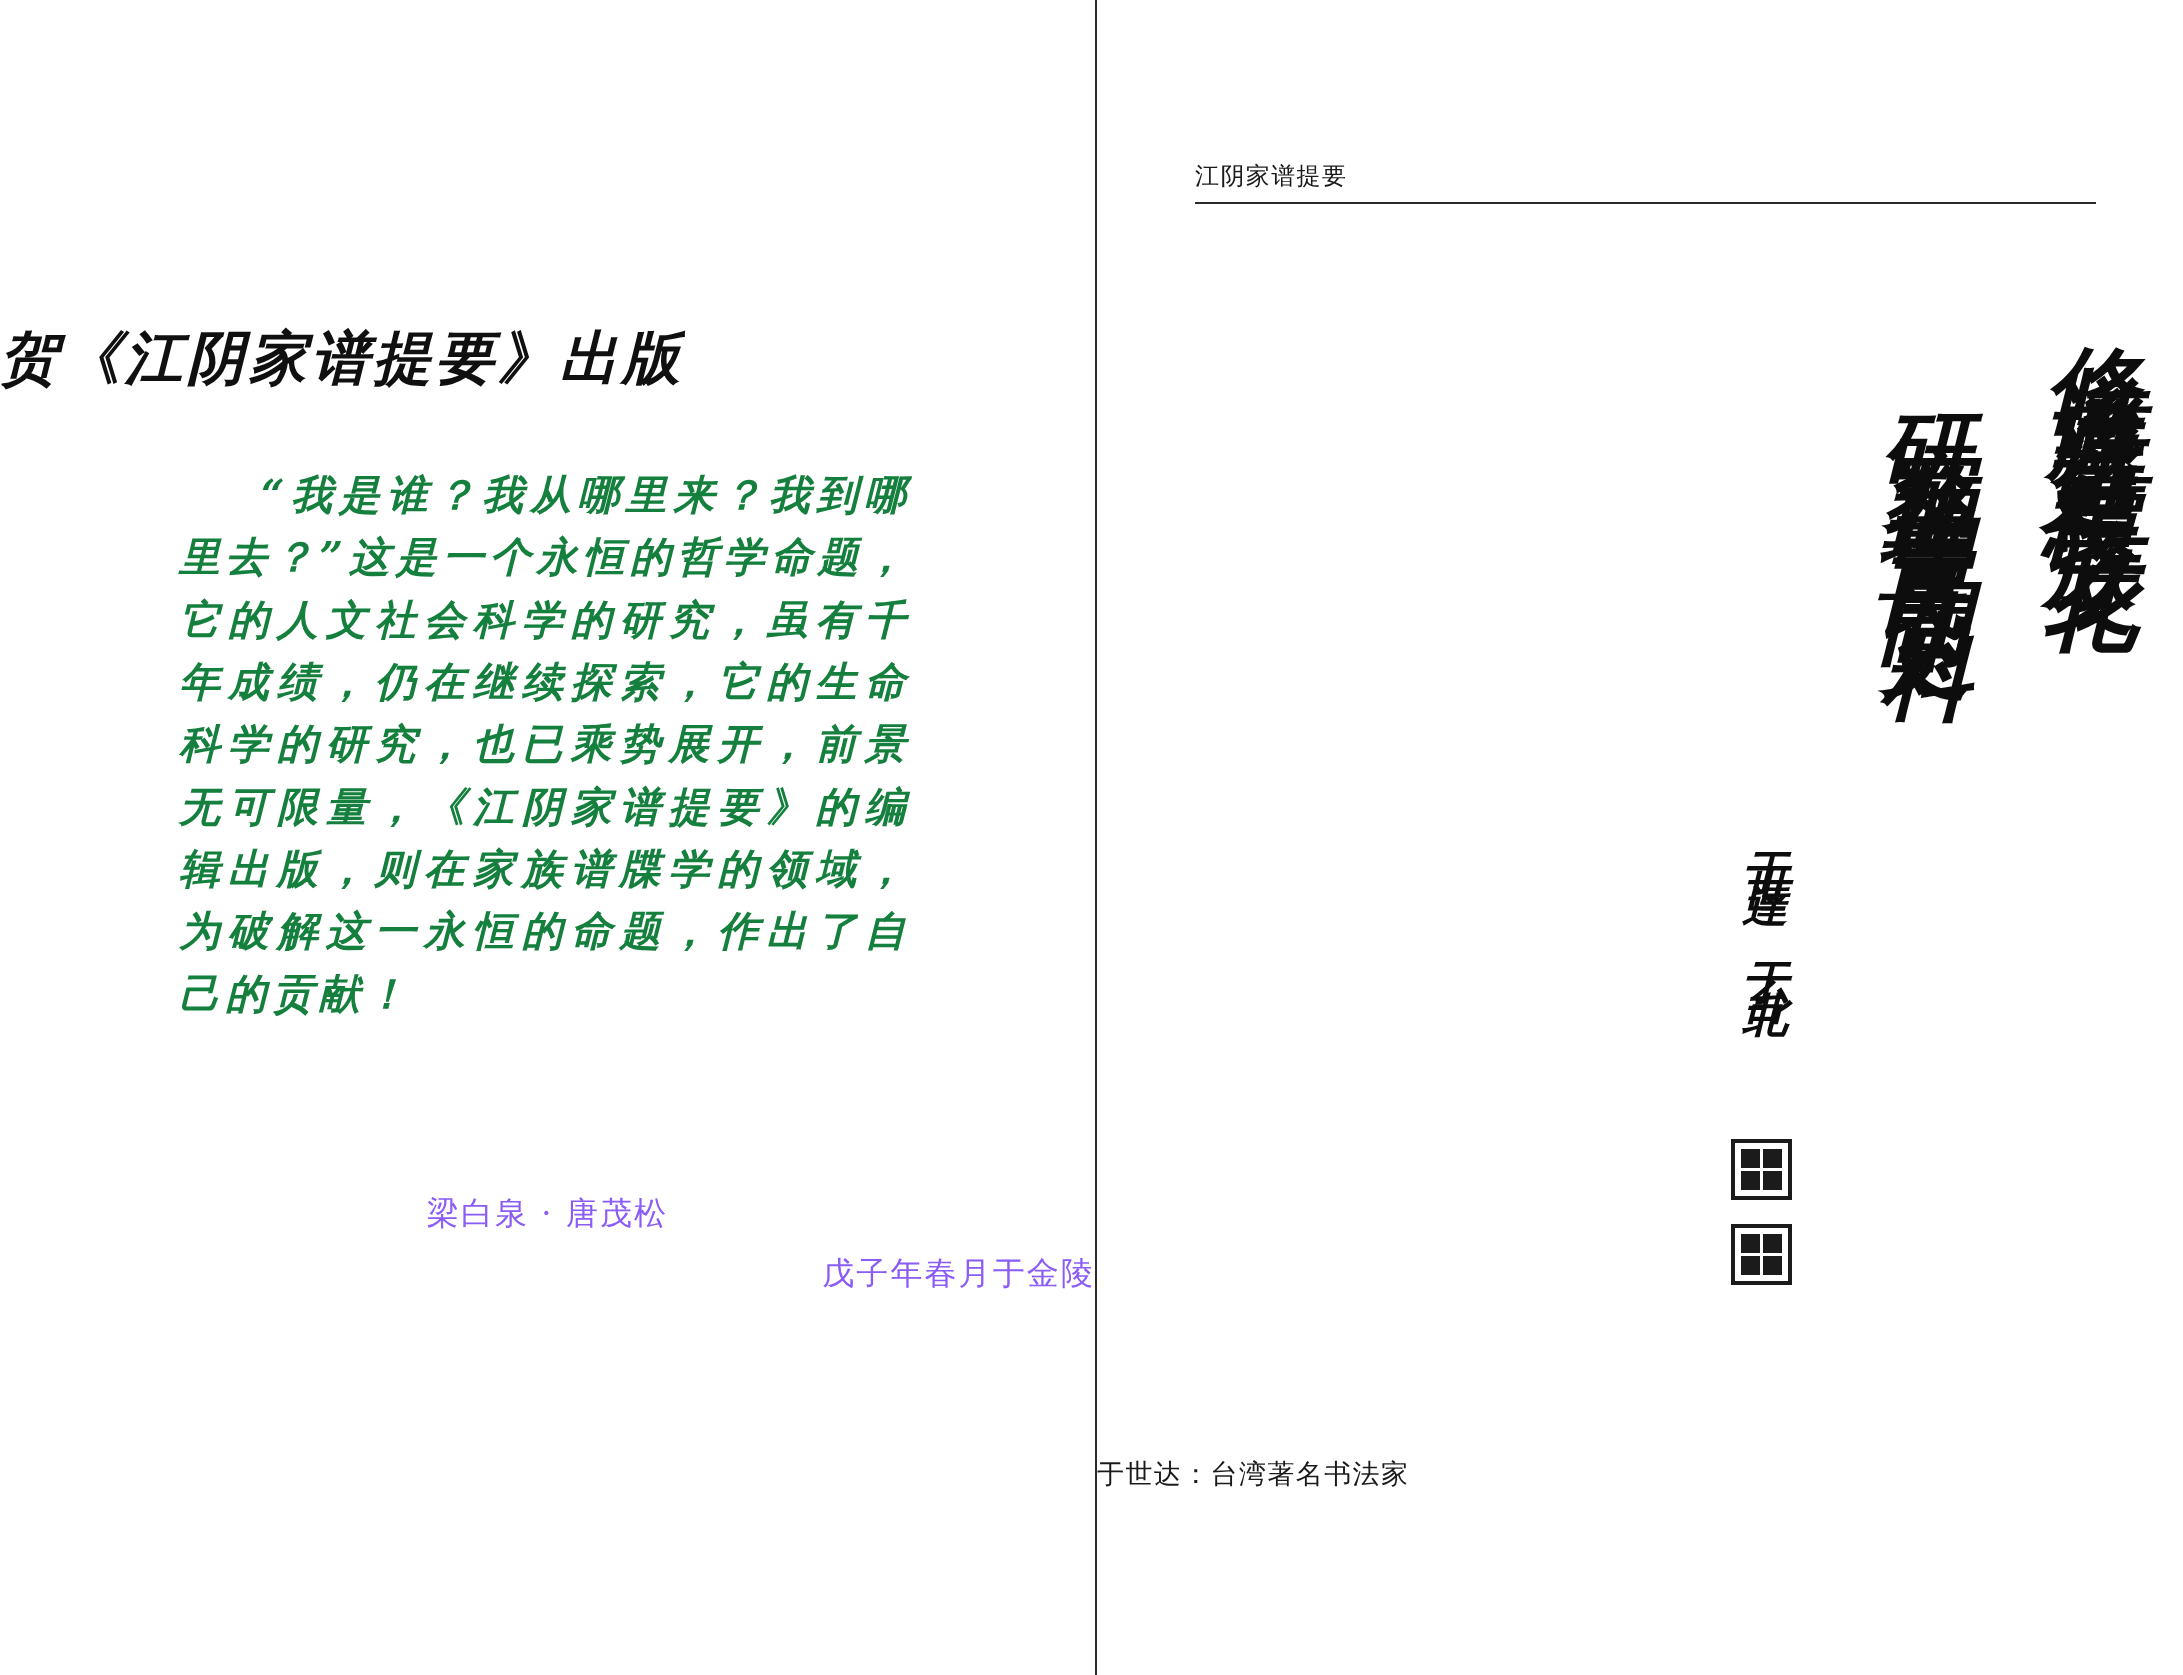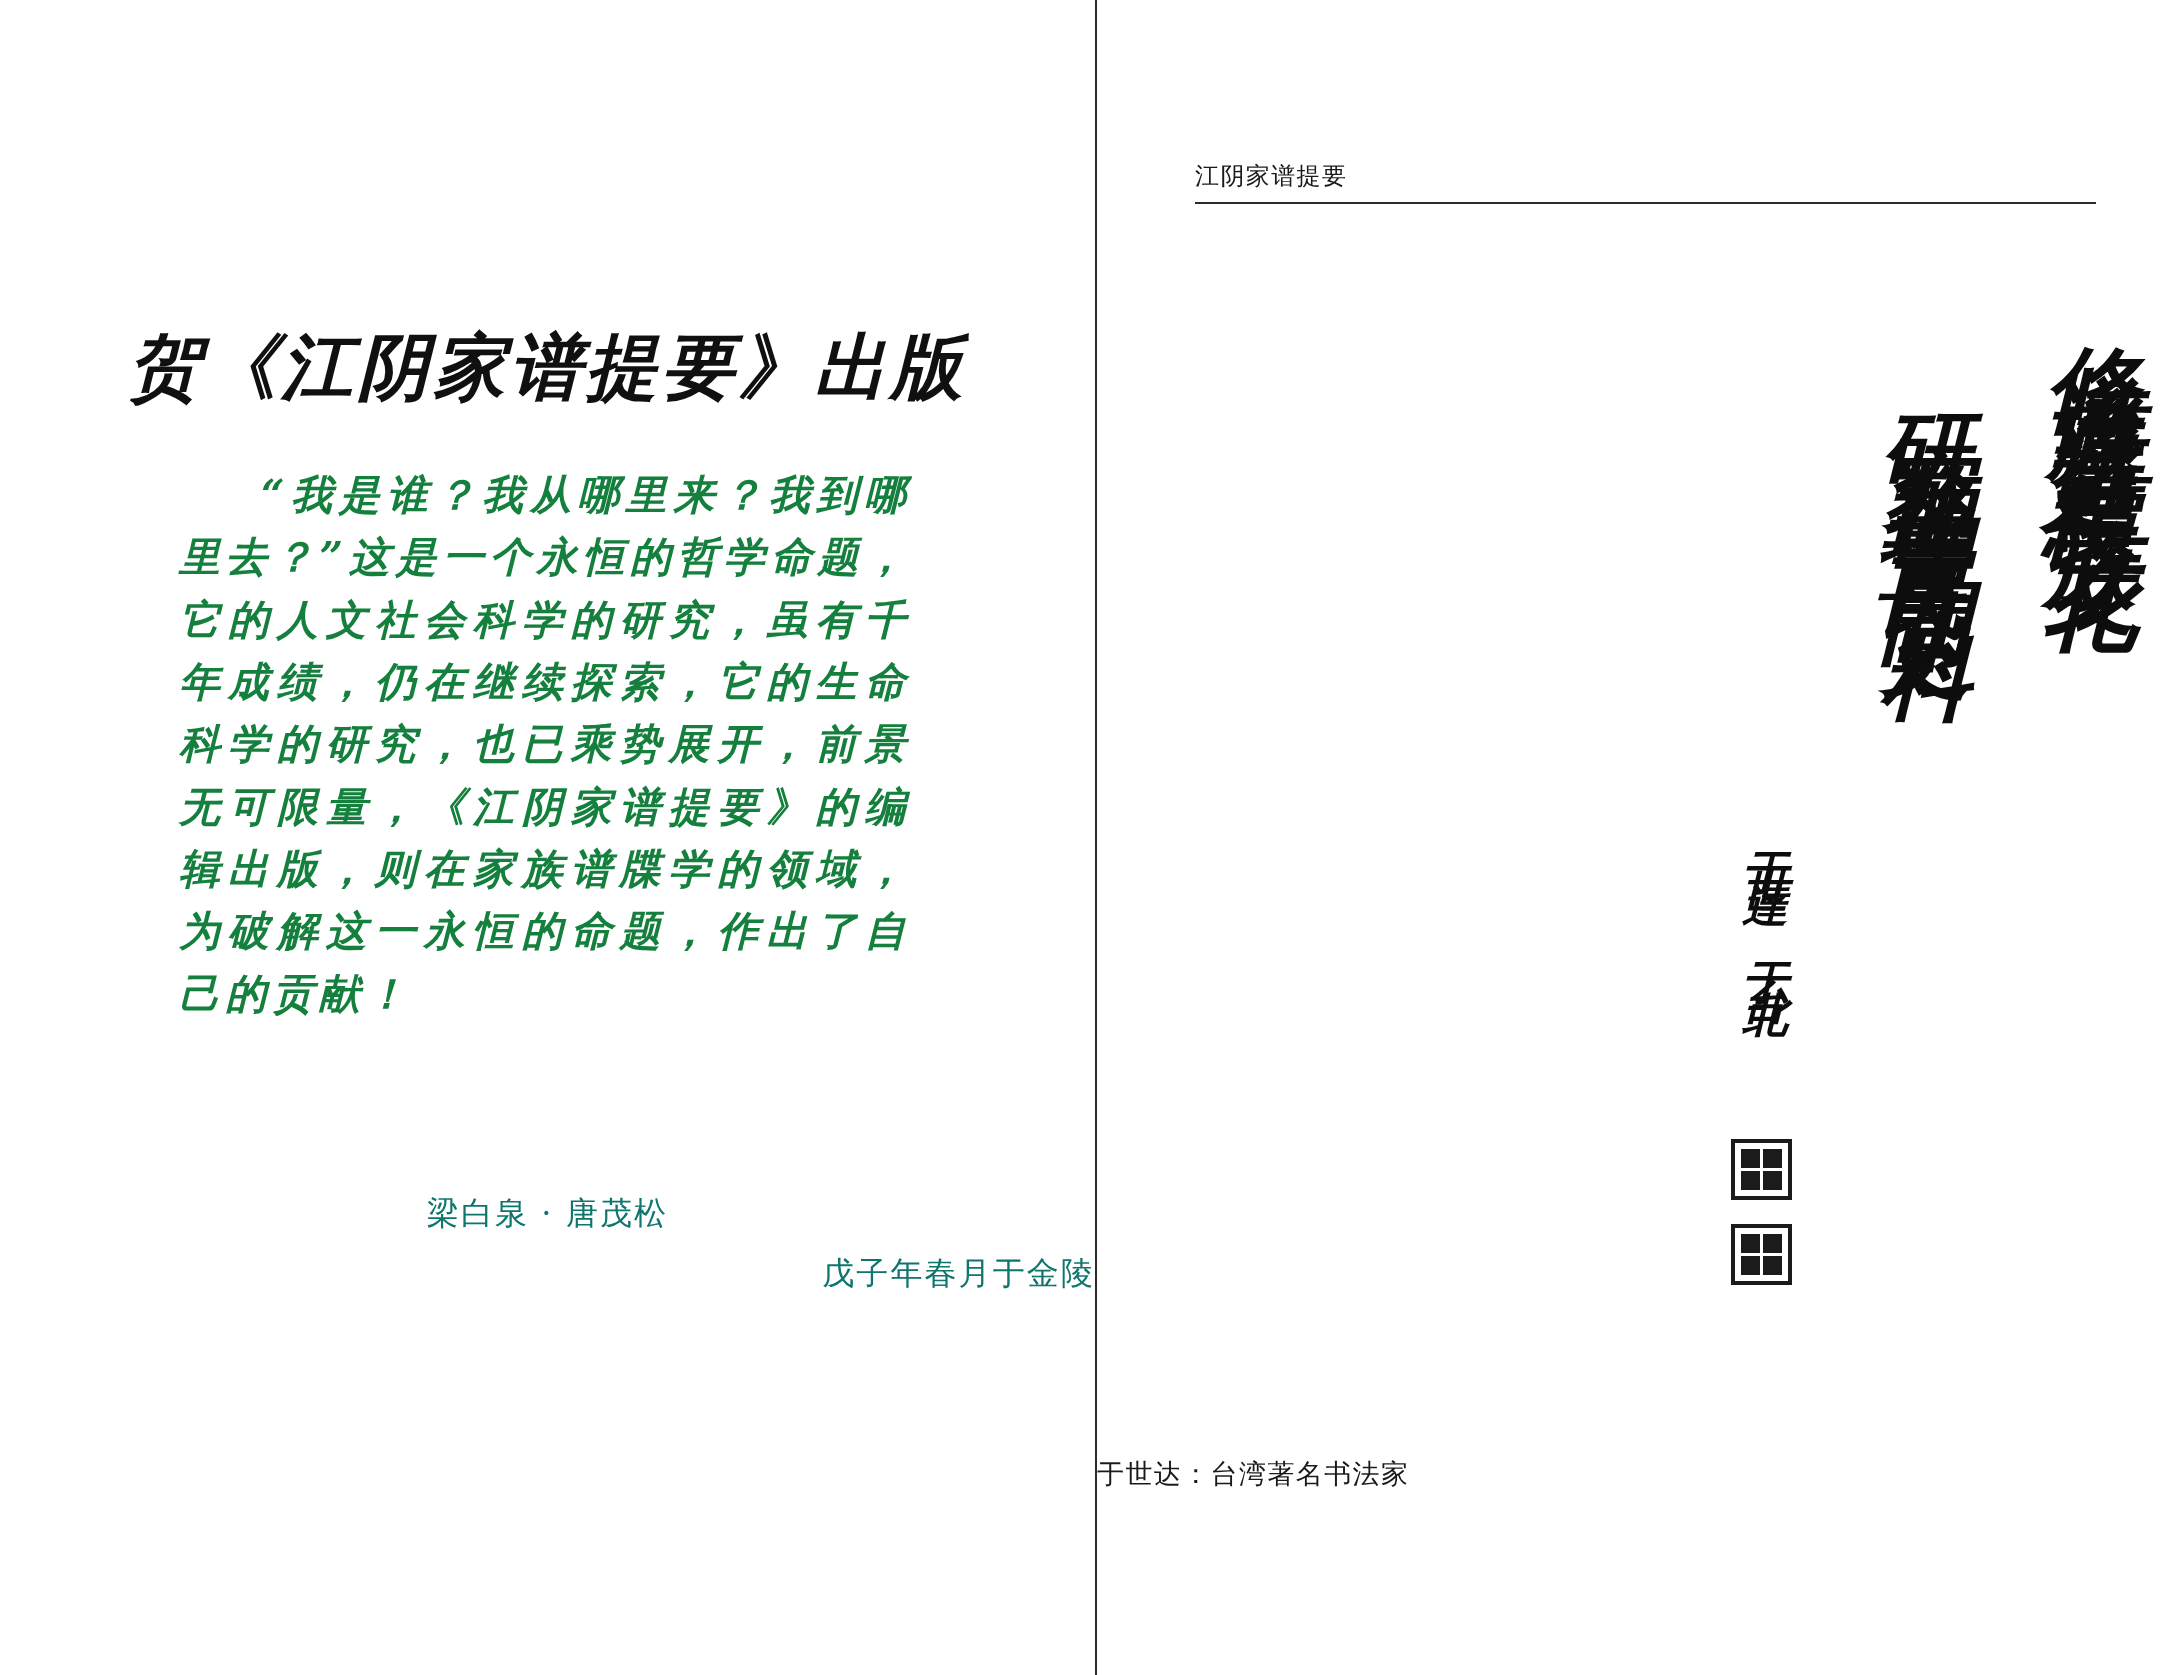--- a/index.html
+++ b/index.html
@@ -35,23 +35,22 @@
     top: 0;
     left: 0;
     width: 1095px;
     height: 1676px;
   }
   .left-title {
     position: absolute;
     top: 320px;
     left: 0;
     width: 1095px;
-    text-align: center;
-    font-family: "DejaVu Serif", "Liberation Serif", serif;
-    font-size: 72px;
+    font-family: "DejaVu Serif", "Liberation Serif", serif;
+    font-size: 58px;
     font-weight: 700;
     font-style: italic;
     letter-spacing: 4.2px;
     color: #101010;
   }
   .left-body {
     position: absolute;
     top: 464px;
     left: 179px;
     width: 732px;
@@ -68,21 +67,21 @@
   .left-sign {
     position: absolute;
     top: 1189px;
     left: 0;
     width: 1095px;
     text-align: center;
     font-family: "DejaVu Serif", "Liberation Serif", serif;
     font-size: 32px;
     line-height: 1.55;
     letter-spacing: 2.1px;
-    color: #0f766e;
+    color: #8b5cf6;
   }
   .left-sign .line2 {
     display: block;
     margin-top: 10px;
     text-align: right;
   }
   .left-notes {
     position: absolute;
     top: 1397px;
     left: 113px;

